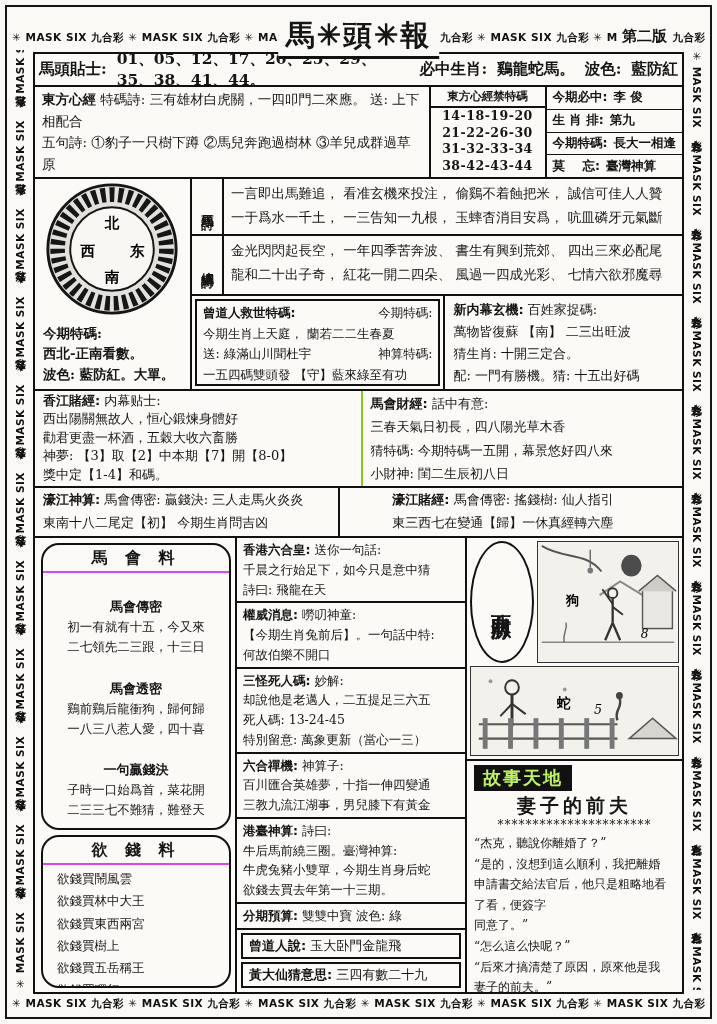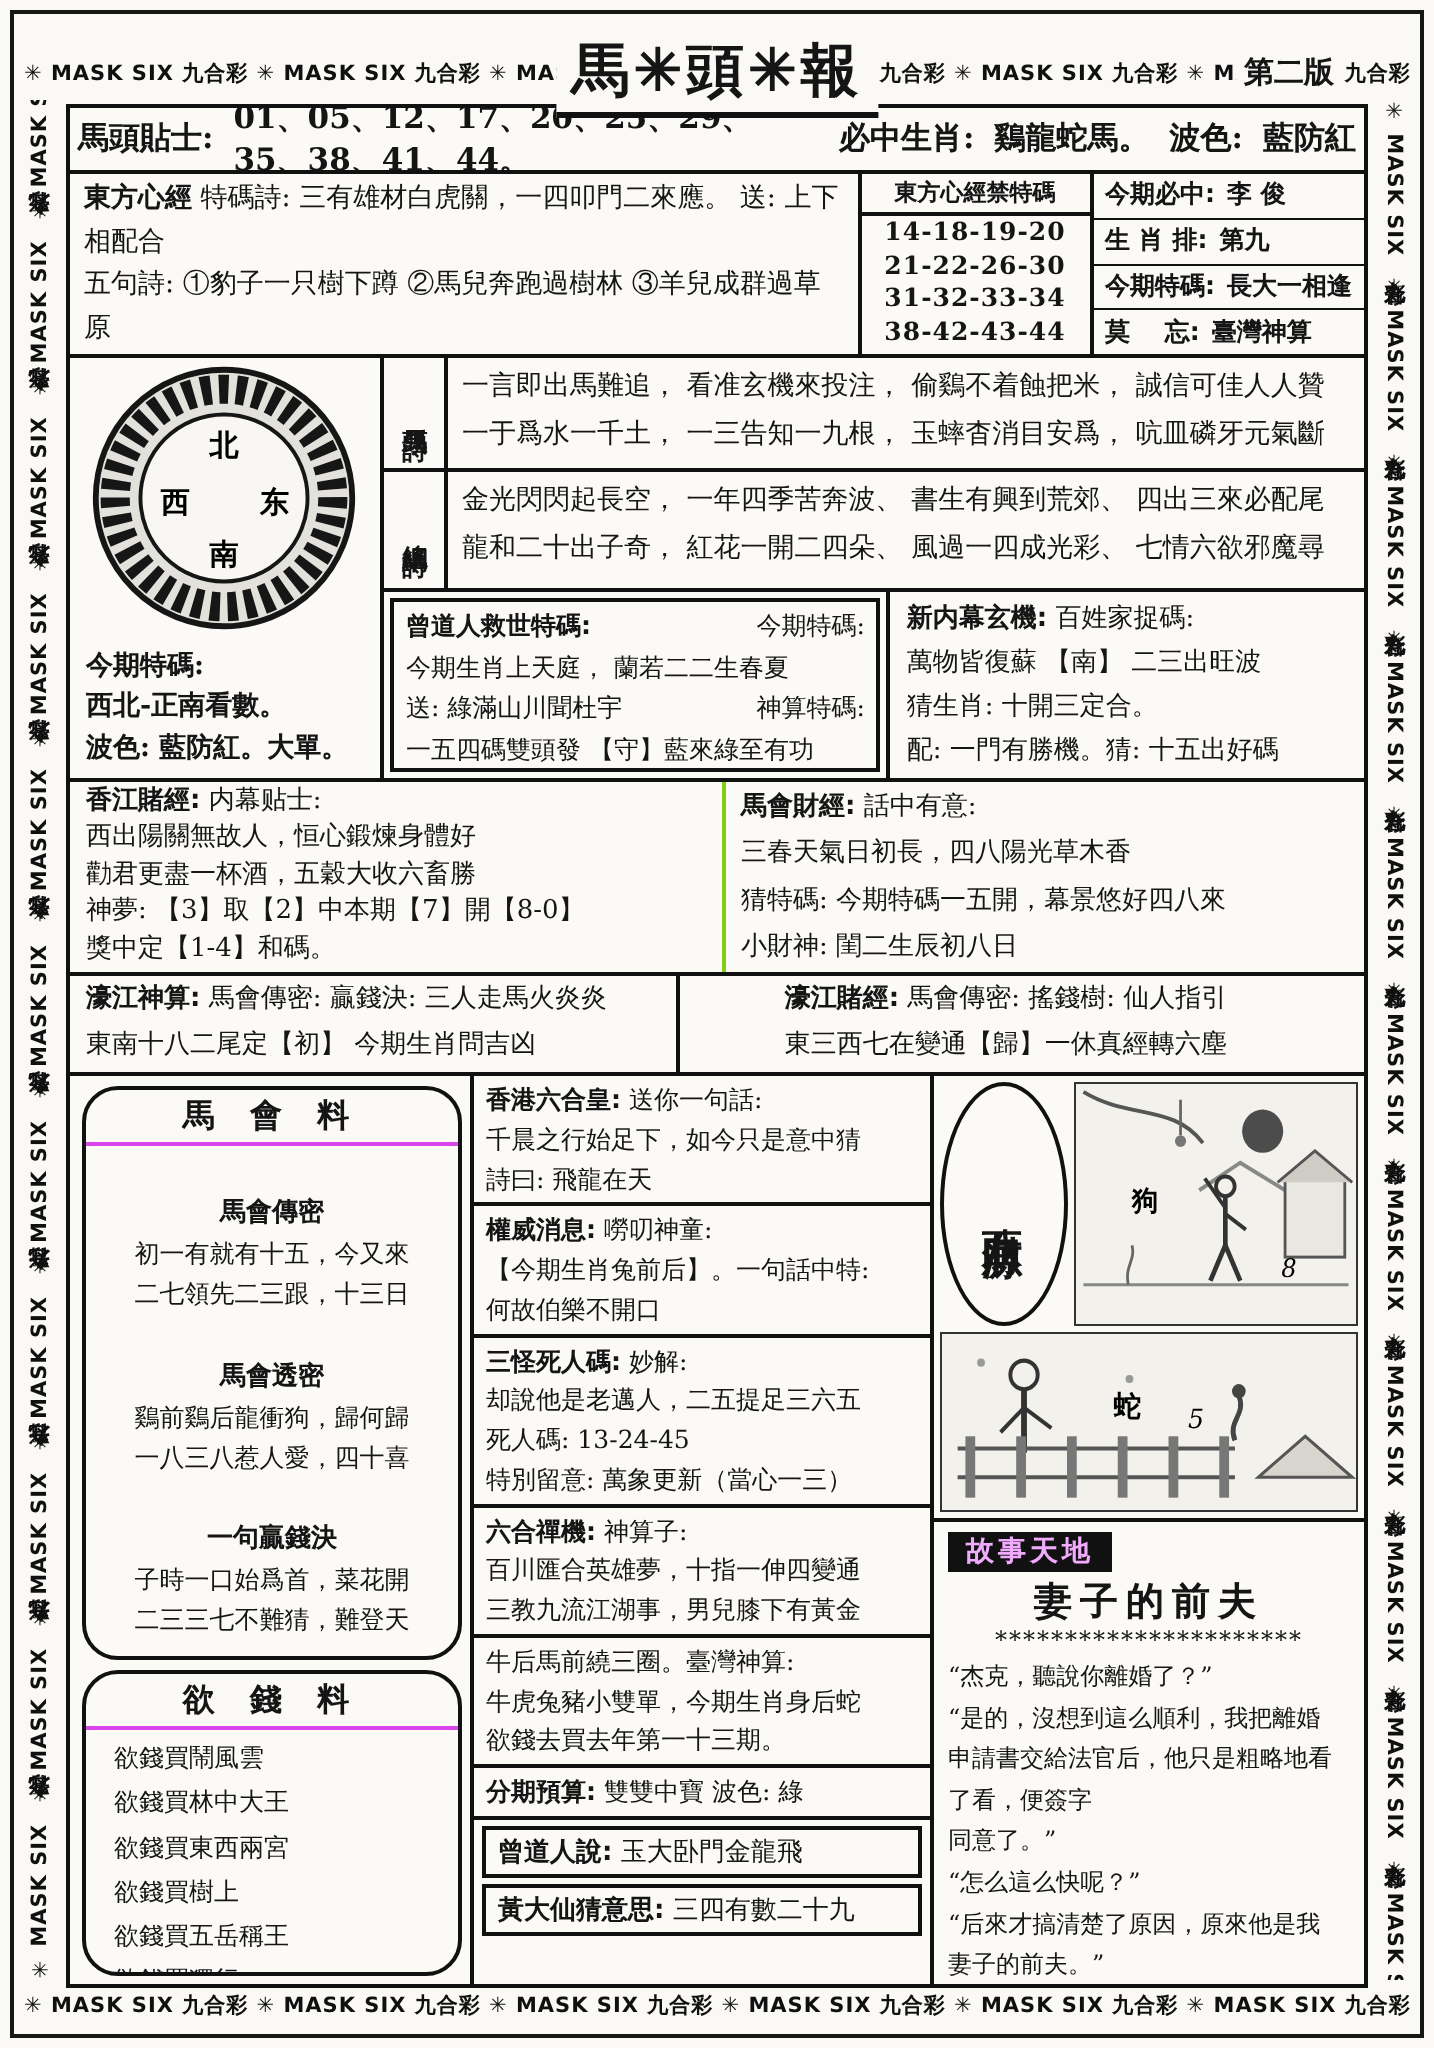--- a/index.html
+++ b/index.html
@@ -101,21 +101,21 @@
   .art-top { flex:0 0 128px; display:flex; padding:3px; gap:3px; }
   .oval { flex:0 0 64px; border:2px solid #111; border-radius:50%; display:flex;
           align-items:center; justify-content:center; }
   .oval span { writing-mode:vertical-rl; text-orientation:upright; font-size:20px;
                font-weight:bold; letter-spacing:2px; }
   .panel { border:1px solid #333; background:#f3f1ec; overflow:hidden; }
   .panel-1 { flex:1; }
   .art-mid { flex:0 0 92px; padding:0 3px 3px; }
   .panel-2 { width:100%; height:100%; }
   .story-box { flex:1; border-top:2px solid #111; padding:4px 7px; overflow:hidden; }
-  .story-tab { display:inline-block; background:#111; color:#f0abfc; font-size:14px;
+  .story-tab { display:inline-block; background:#111; color:#bef264; font-size:18px;
                font-weight:bold; padding:1px 9px; letter-spacing:2px;
                font-family:"DejaVu Sans","Liberation Sans",sans-serif; }
   .story-title { text-align:center; font-size:19px; font-weight:bold; letter-spacing:4px;
                  margin-top:2px; }
   .story-stars { text-align:center; font-size:12px; letter-spacing:1px; line-height:1; }
   .story-body { font-size:12px; line-height:1.72; margin-top:2px; }
 
   svg text { font-family:"DejaVu Serif","Liberation Serif",serif; }
 </style>
 </head>
@@ -345,20 +345,24 @@
         </div>
         <div class="seg">
           <div>
             <span class="bt">六合禪機:</span>
             <span>神算子:</span>
           </div>
           <div>百川匯合英雄夢，十指一伸四變通</div>
           <div>三教九流江湖事，男兒膝下有黃金</div>
         </div>
         <div class="seg">
+          <div>
+            <span class="bt">港臺神算:</span>
+            <span>詩曰:</span>
+          </div>
           <div>牛后馬前繞三圈。臺灣神算:</div>
           <div>牛虎兔豬小雙單，今期生肖身后蛇</div>
           <div>欲錢去買去年第一十三期。</div>
         </div>
         <div class="seg">
           <span class="bt">分期預算:</span>
           <span>雙雙中寶</span>
           <span>波色:</span>
           <span>綠</span>
         </div>

